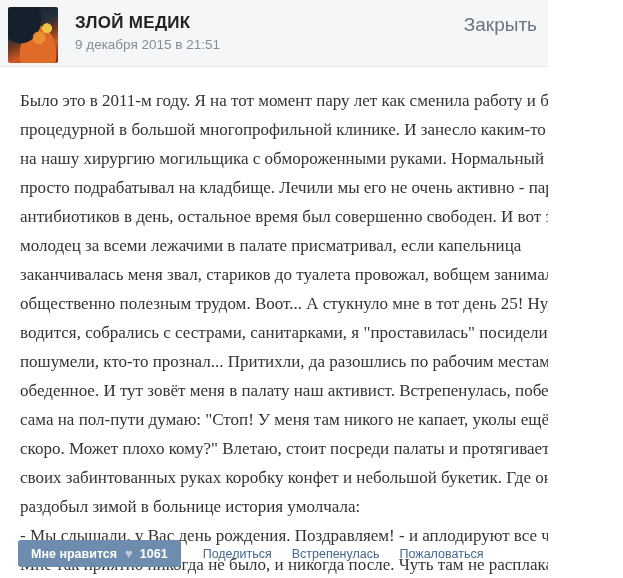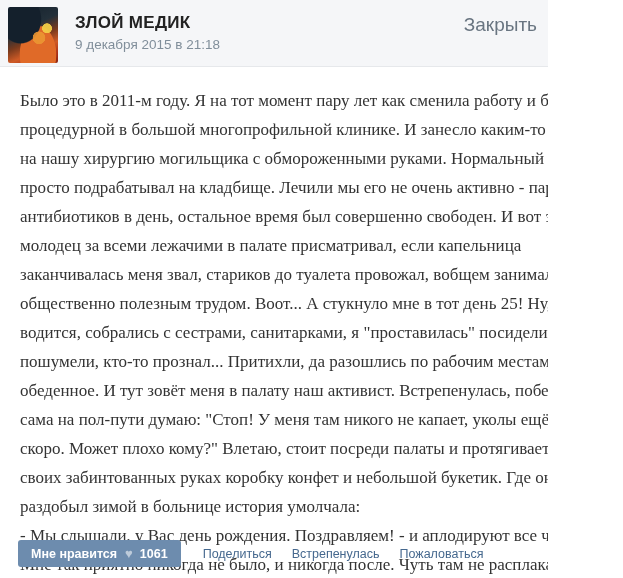--- a/index.html
+++ b/index.html
@@ -123,21 +123,21 @@
   }
 </style>
 </head>
 <body>
 
 <div class="card">
 
   <div class="header">
     <div class="avatar"></div>
     <div class="header-title">ЗЛОЙ МЕДИК</div>
-    <div class="header-date">9 декабря 2015 в 21:18</div>
+    <div class="header-date">9 декабря 2015 в 21:51</div>
     <a class="close-link">Закрыть</a>
   </div>
 
   <div class="post-text">Было это в 2011-м году. Я на тот момент пару лет как сменила работу и была процедурной в большой многопрофильной клинике. И занесло каким-то ветром на нашу хирургию могильщика с обмороженными руками. Нормальный парень, просто подрабатывал на кладбище. Лечили мы его не очень активно - пару антибиотиков в день, остальное время был совершенно свободен. И вот этот молодец за всеми лежачими в палате присматривал, если капельница заканчивалась меня звал, стариков до туалета провожал, вобщем занимал себя общественно полезным трудом. Воот... А стукнуло мне в тот день 25! Ну, как водится, собрались с сестрами, санитарками, я "проставилась" посидели, пошумели, кто-то прознал... Притихли, да разошлись по рабочим местам, время обеденное. И тут зовёт меня в палату наш активист. Встрепенулась, побежала, а сама на пол-пути думаю: "Стоп! У меня там никого не капает, уколы ещё не скоро. Может плохо кому?" Влетаю, стоит посреди палаты и протягивает мне в своих забинтованных руках коробку конфет и небольшой букетик. Где он его раздобыл зимой в больнице история умолчала:
 - Мы слышали, у Вас день рождения. Поздравляем! - и аплодируют все четверо! Мне так приятно никогда не было, и никогда после. Чуть там не расплакалась, пришлось экстренно прятаться в сестринской.
 А парень через неделю уехал в другую больницу ампутировать пальчики.</div>
 
   <div class="footer">
     <button class="like-button">
       <span>Мне нравится</span>

